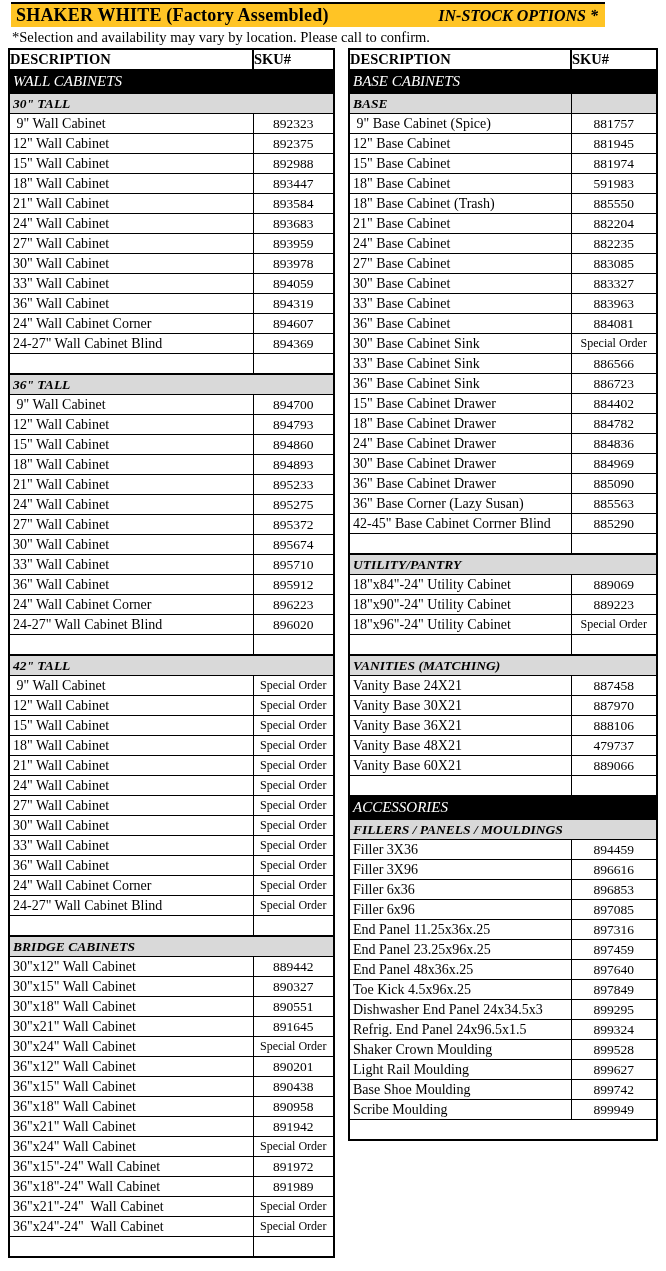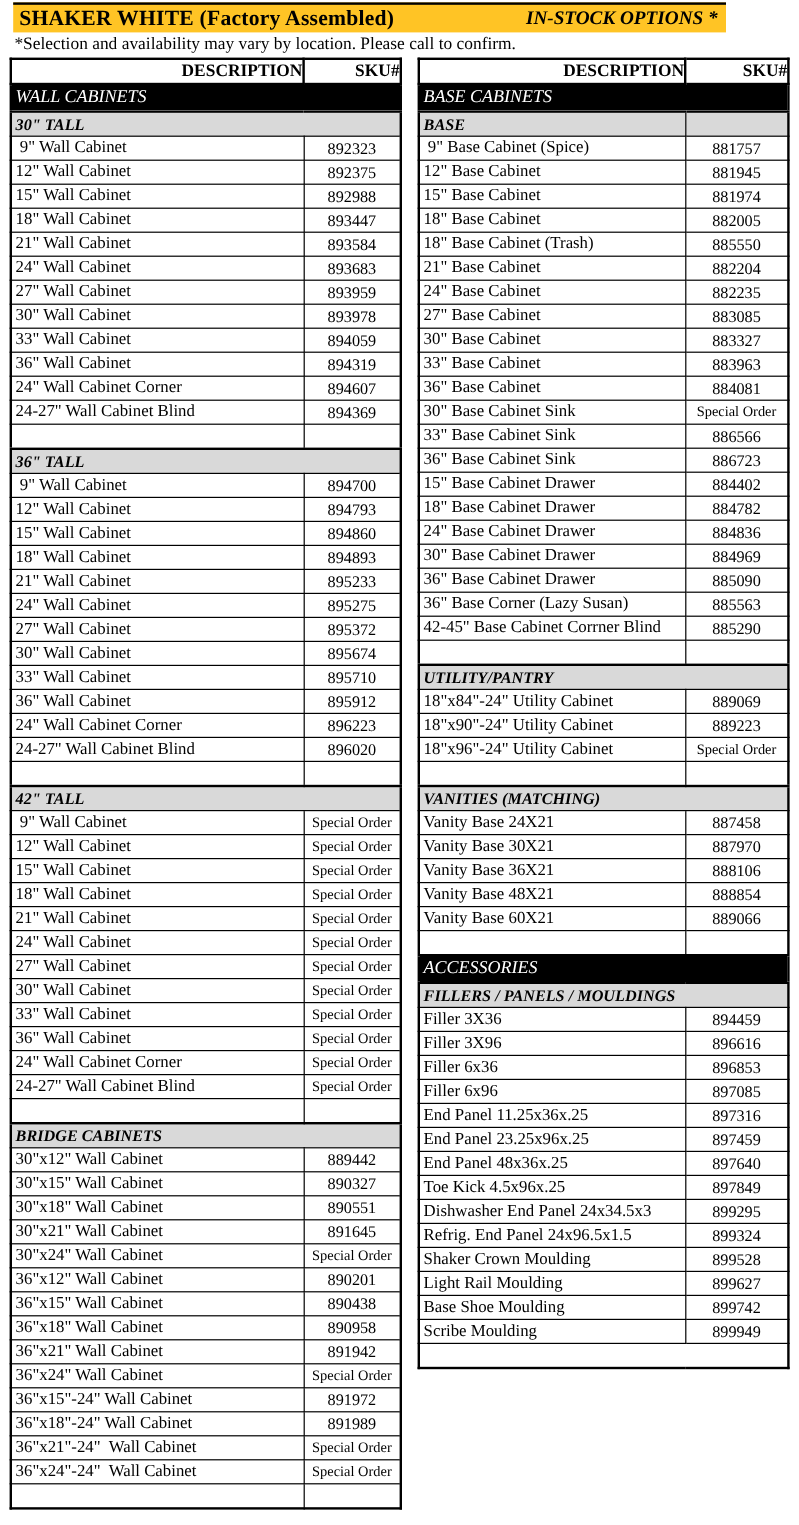--- a/index.html
+++ b/index.html
@@ -38,21 +38,21 @@
     overflow:hidden;
     white-space:pre;
     font-size:14px;
     line-height:19px;
     vertical-align:middle;
   }
   td.desc{text-align:left;padding-left:3px;}
   td.sku{text-align:center;font-size:13.5px;}
   td.sku.special{font-size:12px;}
   tr.cols td{
-    font-weight:bold;text-align:right;font-size:14.5px;
+    font-weight:bold;text-align:left;font-size:14.5px;
     border:2px solid #000;padding-left:0;
   }
   tr.sec td{
     background:var(--sec-bg);color:var(--sec-fg);
     font-weight:normal;font-style:italic;font-size:15px;
     padding-left:3px;height:21px;line-height:21px;
   }
   tr.sub td{
     background:var(--sub-bg);
     font-weight:bold;font-style:italic;font-size:13.5px;
@@ -341,21 +341,21 @@
         <tr>
           <td class="desc">12" Base Cabinet</td>
           <td class="sku">881945</td>
         </tr>
         <tr>
           <td class="desc">15" Base Cabinet</td>
           <td class="sku">881974</td>
         </tr>
         <tr>
           <td class="desc">18" Base Cabinet</td>
-          <td class="sku">882005</td>
+          <td class="sku">591983</td>
         </tr>
         <tr>
           <td class="desc">18" Base Cabinet (Trash)</td>
           <td class="sku">885550</td>
         </tr>
         <tr>
           <td class="desc">21" Base Cabinet</td>
           <td class="sku">882204</td>
         </tr>
         <tr>
@@ -451,21 +451,21 @@
         <tr>
           <td class="desc">Vanity Base 30X21</td>
           <td class="sku">887970</td>
         </tr>
         <tr>
           <td class="desc">Vanity Base 36X21</td>
           <td class="sku">888106</td>
         </tr>
         <tr>
           <td class="desc">Vanity Base 48X21</td>
-          <td class="sku">888854</td>
+          <td class="sku">479737</td>
         </tr>
         <tr>
           <td class="desc">Vanity Base 60X21</td>
           <td class="sku">889066</td>
         </tr>
         <tr>
           <td class="desc"></td>
           <td class="sku"></td>
         </tr>
         <tr class="sec section-start">

